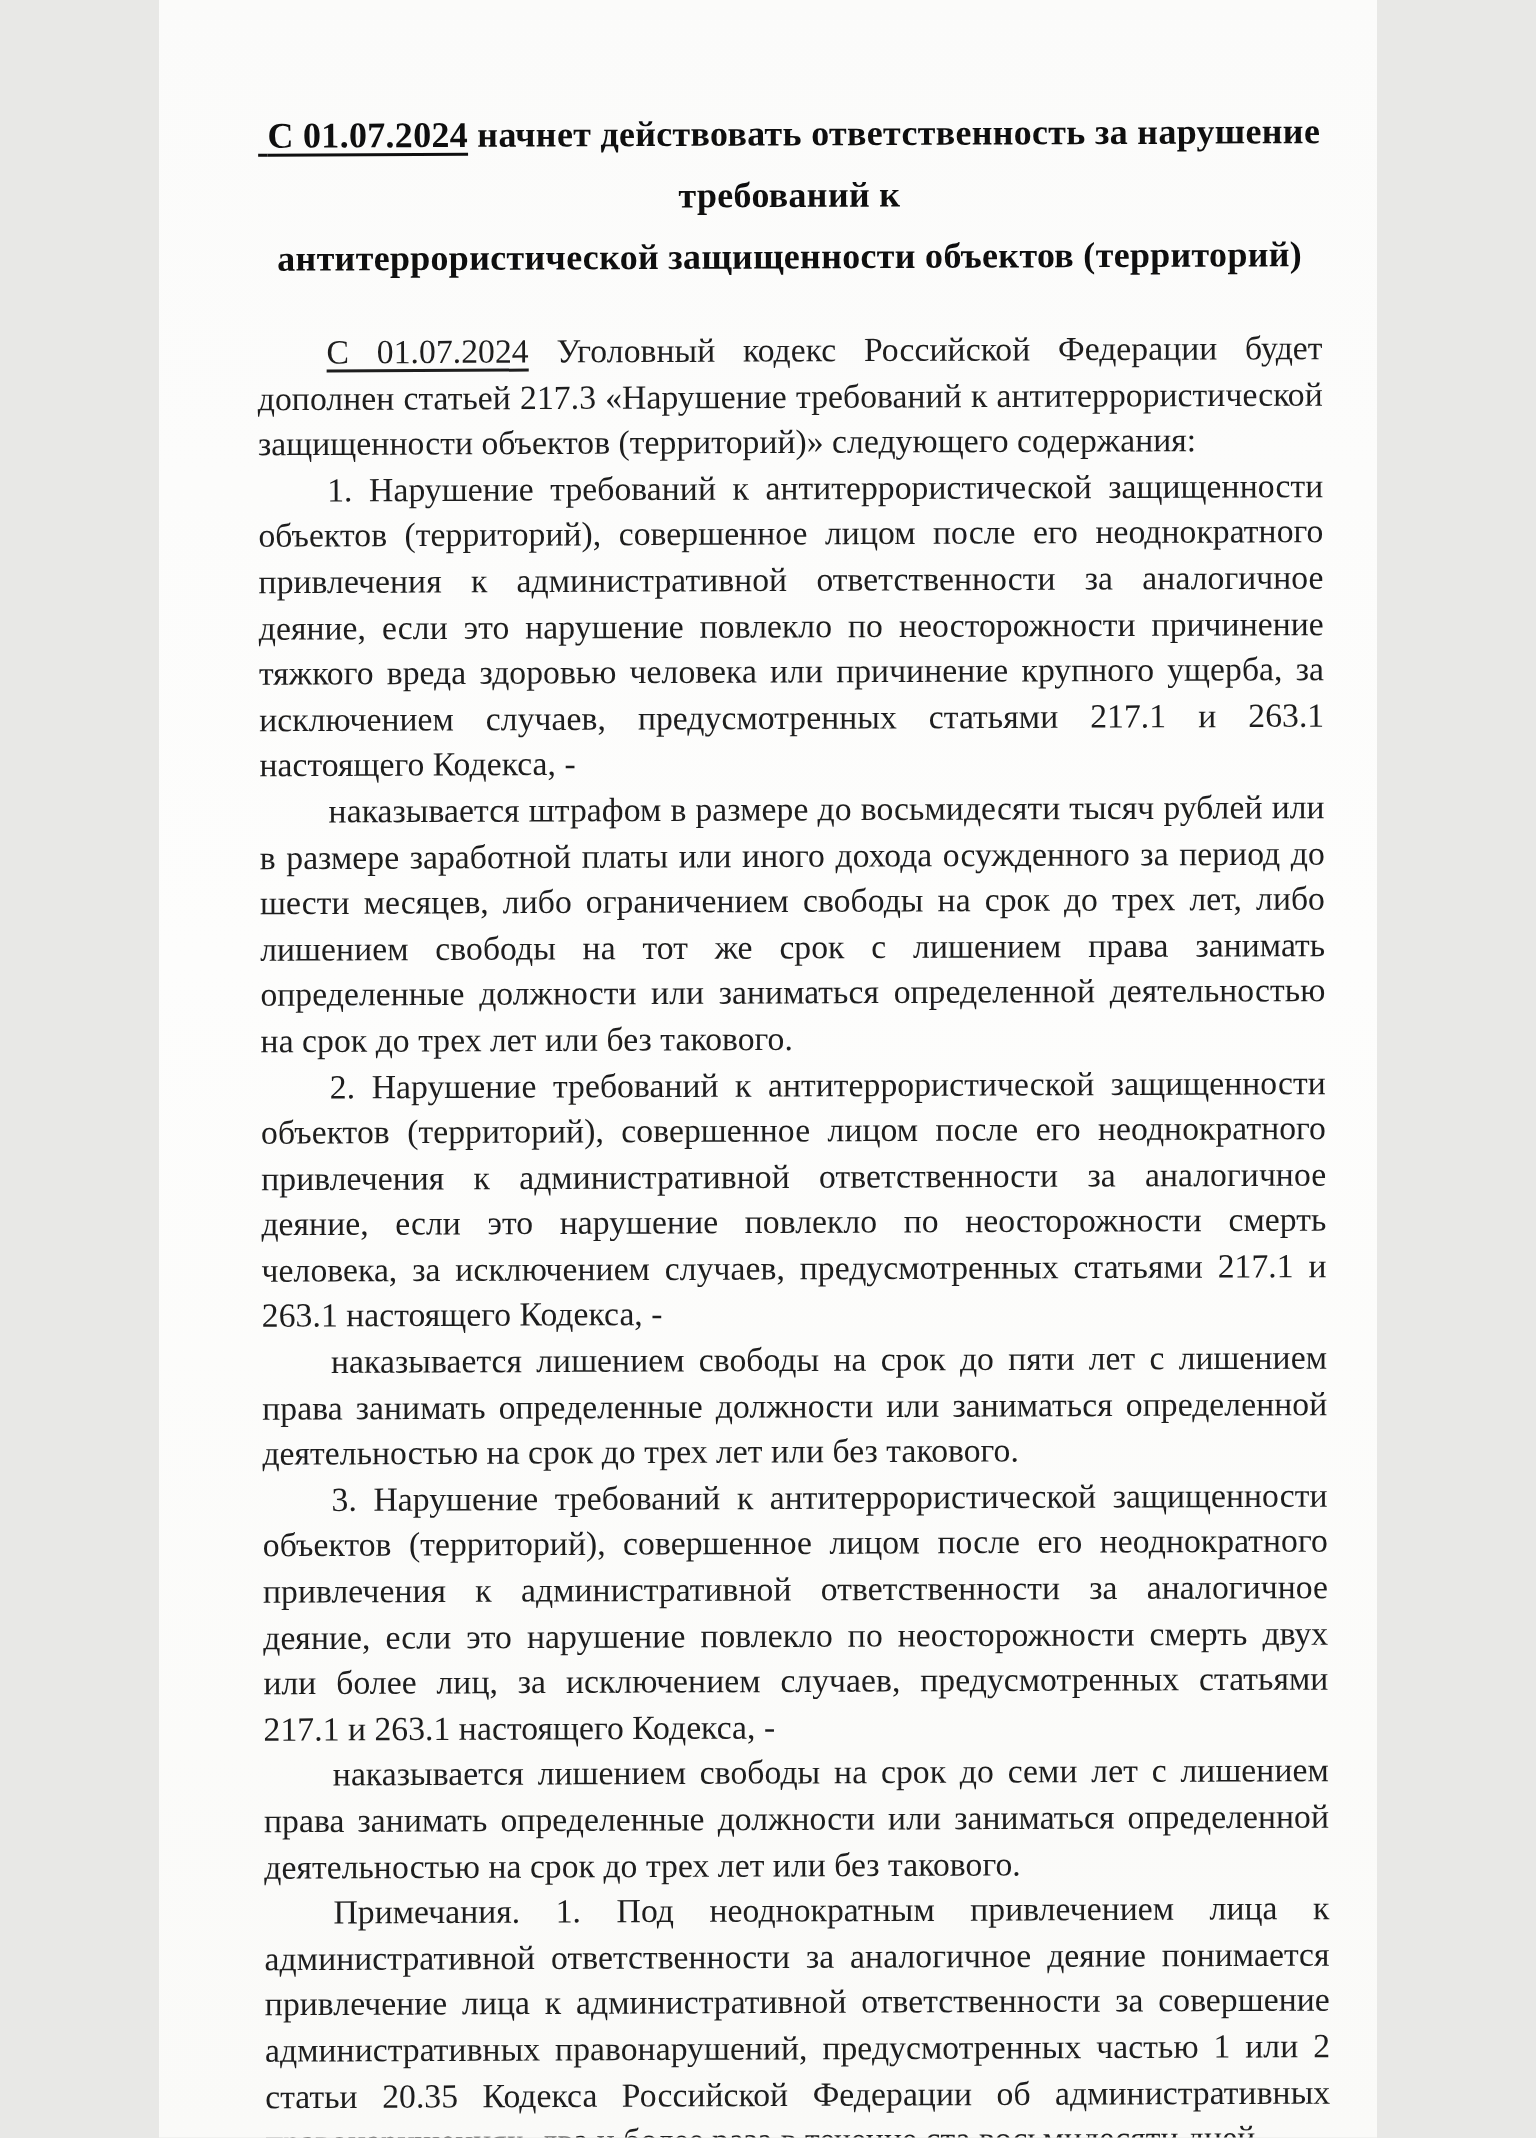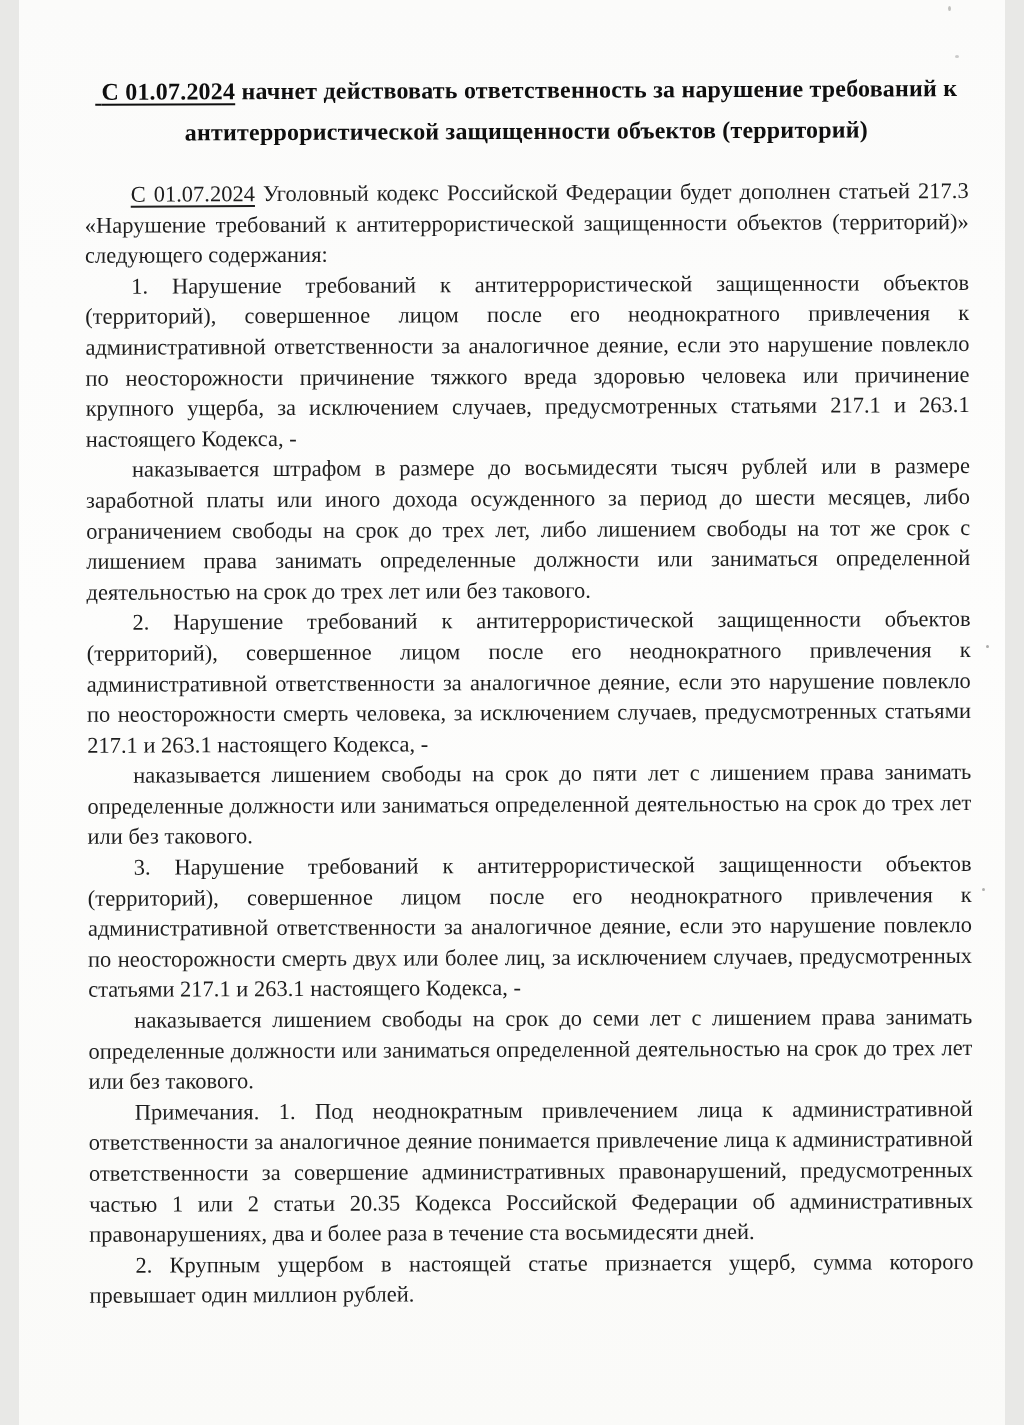--- a/index.html
+++ b/index.html
@@ -3,21 +3,21 @@
 <meta charset="utf-8">
 <style>
   html, body { margin: 0; padding: 0; }
   body {
     width: 1024px;
     background: #e8e8e6;
     font-family: "Liberation Serif", "DejaVu Serif", serif;
   }
   .page {
     position: relative;
-    width: 986px;
+    width: 812px;
     height: 1425px;
     margin: 0 auto;
     background: linear-gradient(180deg, #fbfbfa 0%, #fdfdfc 45%, #fafaf8 100%);
     overflow: hidden;
     color: #1d1d1d;
   }
   .content {
     position: absolute;
     top: 0; left: 0; right: 0;
     padding: 70px 36px 0 66px;

